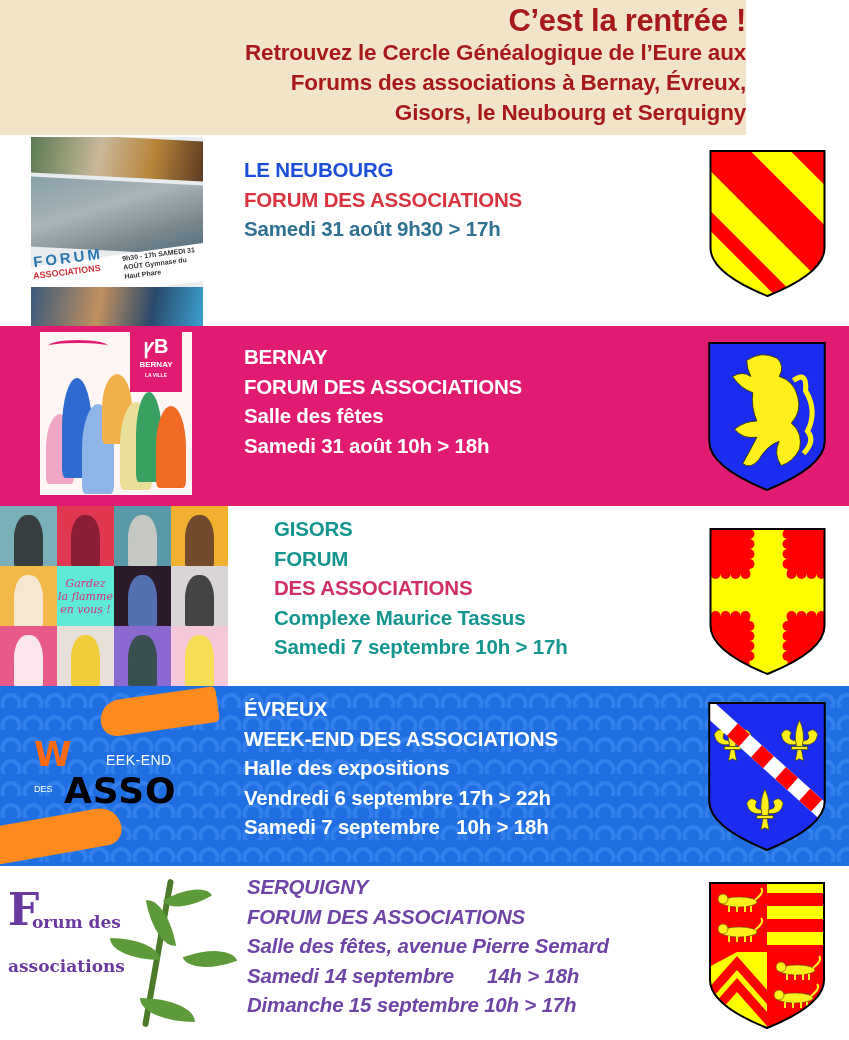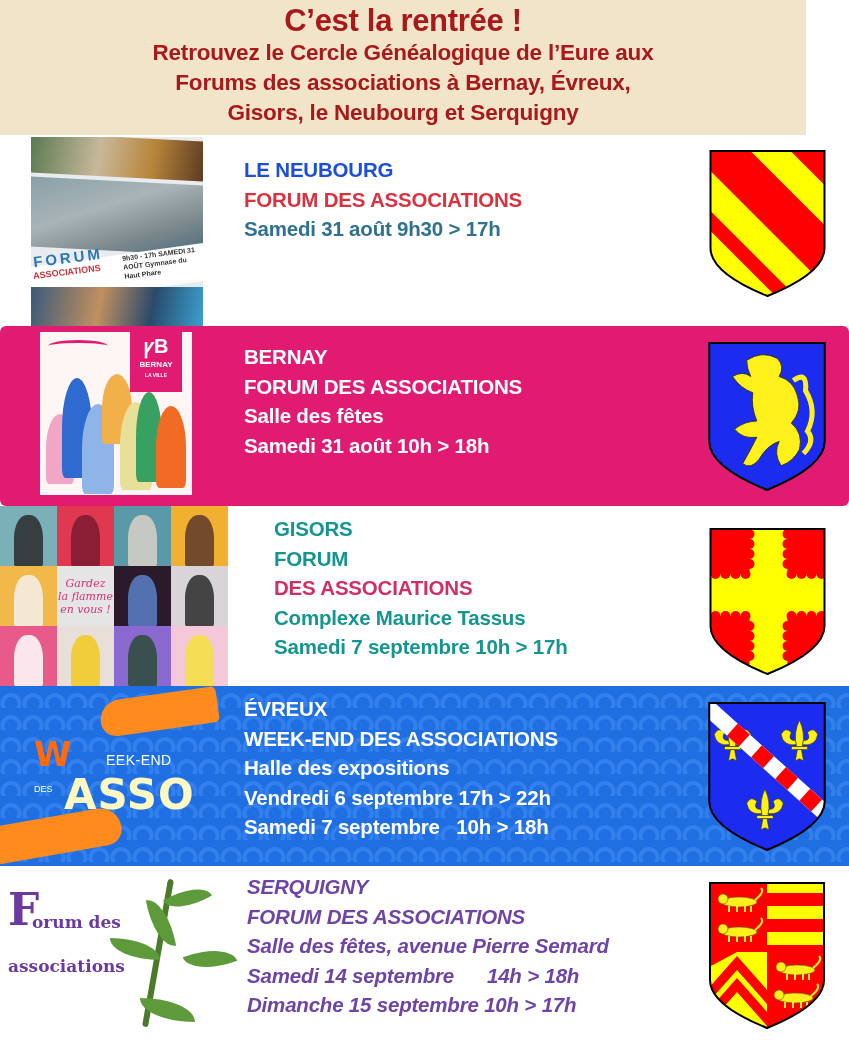--- a/index.html
+++ b/index.html
@@ -1,29 +1,29 @@
 <!DOCTYPE html>
 <html><head>
 <meta charset="utf-8">
 <style>
   * { box-sizing: border-box; margin: 0; padding: 0; }
   html, body { width: 849px; height: 1040px; overflow: hidden; background: #ffffff; }
   body { font-family: "Liberation Sans", "DejaVu Sans", sans-serif; font-weight: bold; }
 
   .header {
-    position: absolute; left: 0; top: 0; width: 806px; height: 135px;
-    background: #f2e4c8; text-align: center; color: #a8191b;
+    position: absolute; left: 0; top: 0; width: 746px; height: 135px;
+    background: #f2e4c8; text-align: right; color: #a8191b;
     padding-top: 4px;
   }
   .header .title { font-size: 31px; line-height: 34px; letter-spacing: -0.3px; }
   .header .sub { font-size: 22.5px; line-height: 30px; letter-spacing: -0.2px; }
 
   .section { position: absolute; left: 0; width: 849px; overflow: hidden; }
   .s1 { top: 135px; height: 191px; background: #ffffff; }
-  .s2 { top: 326px; height: 180px; background: #e21b72; border-radius: 6px; }
+  .s2 { top: 326px; height: 180px; background: #e21b72; }
   .s3 { top: 506px; height: 180px; background: #ffffff; }
   .s4 { top: 686px; height: 180px; background: #1f6fe3; }
   .s5 { top: 866px; height: 174px; background: #ffffff; }
 
   .s4 .pattern {
     position: absolute; inset: 0;
     background-image: radial-gradient(circle at 50% 80%, transparent 6px, rgba(90,160,255,0.35) 7px, rgba(90,160,255,0.35) 10px, transparent 11px);
     background-size: 22px 22px;
   }
 
@@ -61,21 +61,21 @@
   .p3 .cell .fig { position: absolute; left: 25%; top: 15%; width: 50%; height: 85%; border-radius: 45% 45% 5% 5%; opacity: 0.85; }
   .p3 .slogan { display: flex; align-items: center; justify-content: center; text-align: center; font-family: "DejaVu Serif", serif; font-style: italic; font-size: 11px; color: #d6317a; line-height: 13px; font-weight: normal; }
 
   
   .p4 { left: 0; top: 0; width: 228px; height: 180px; }
   .p4 .hand-top { position: absolute; left: 100px; top: 8px; width: 118px; height: 36px; background: #ff8a1e; border-radius: 40px 10px 10px 30px; transform: rotate(-8deg); }
   .p4 .hand-bot { position: absolute; left: -8px; top: 130px; width: 130px; height: 38px; background: #ff8a1e; border-radius: 10px 40px 30px 10px; transform: rotate(-10deg); }
   .p4 .w { position: absolute; left: 34px; top: 48px; font-size: 34px; color: #ff6a10; letter-spacing: -4px; font-family: "DejaVu Sans", sans-serif; }
   .p4 .eekend { position: absolute; left: 106px; top: 66px; font-size: 14px; color: #fff; font-weight: normal; letter-spacing: 0.5px; }
   .p4 .des { position: absolute; left: 34px; top: 98px; font-size: 9px; color: #fff; font-weight: normal; }
-  .p4 .asso { position: absolute; left: 64px; top: 84px; font-size: 42px; color: #fef9c3; letter-spacing: 1px; font-family: "DejaVu Sans", sans-serif; }
+  .p4 .asso { position: absolute; left: 64px; top: 84px; font-size: 36px; color: #000000; letter-spacing: 1px; font-family: "DejaVu Sans", sans-serif; }
 
   
   .p5 { left: 0; top: 2px; width: 246px; height: 170px; background: #ffffff; }
   .p5 .bigF { position: absolute; left: 8px; top: 20px; font-family: "DejaVu Serif", serif; font-size: 44px; color: #6b3aa0; line-height: 44px; }
   .p5 .orum { position: absolute; left: 32px; top: 44px; font-family: "DejaVu Serif", serif; font-size: 17px; color: #6b3aa0; }
   .p5 .assoc { position: absolute; left: 8px; top: 88px; font-family: "DejaVu Serif", serif; font-size: 17px; color: #6b3aa0; }
   .p5 .stem { position: absolute; left: 155px; top: 10px; width: 6px; height: 150px; background: #4a7a2a; border-radius: 3px; transform: rotate(10deg); }
   .p5 .leaf { position: absolute; background: #5c9a3a; border-radius: 0 100% 0 100%; }
 </style>
 </head>
@@ -163,21 +163,21 @@
       </div>
     <div class="cell" style="background:#5a9aa8">
         <div class="fig" style="background:#d8d0c8"></div>
       </div>
     <div class="cell" style="background:#f2b030">
         <div class="fig" style="background:#5a3a2a"></div>
       </div>
     <div class="cell" style="background:#f2b84a">
         <div class="fig" style="background:#f4f0ea"></div>
       </div>
-    <div class="cell slogan" style="background:#e5e5e5">
+    <div class="cell slogan" style="background:#5eead4">
       <div>
         <div>Gardez</div>
         <div>la flamme</div>
         <div>en vous !</div>
       </div>
     </div>
     <div class="cell" style="background:#2a1a2a">
         <div class="fig" style="background:#5a80c8"></div>
       </div>
     <div class="cell" style="background:#d8d4d8">

